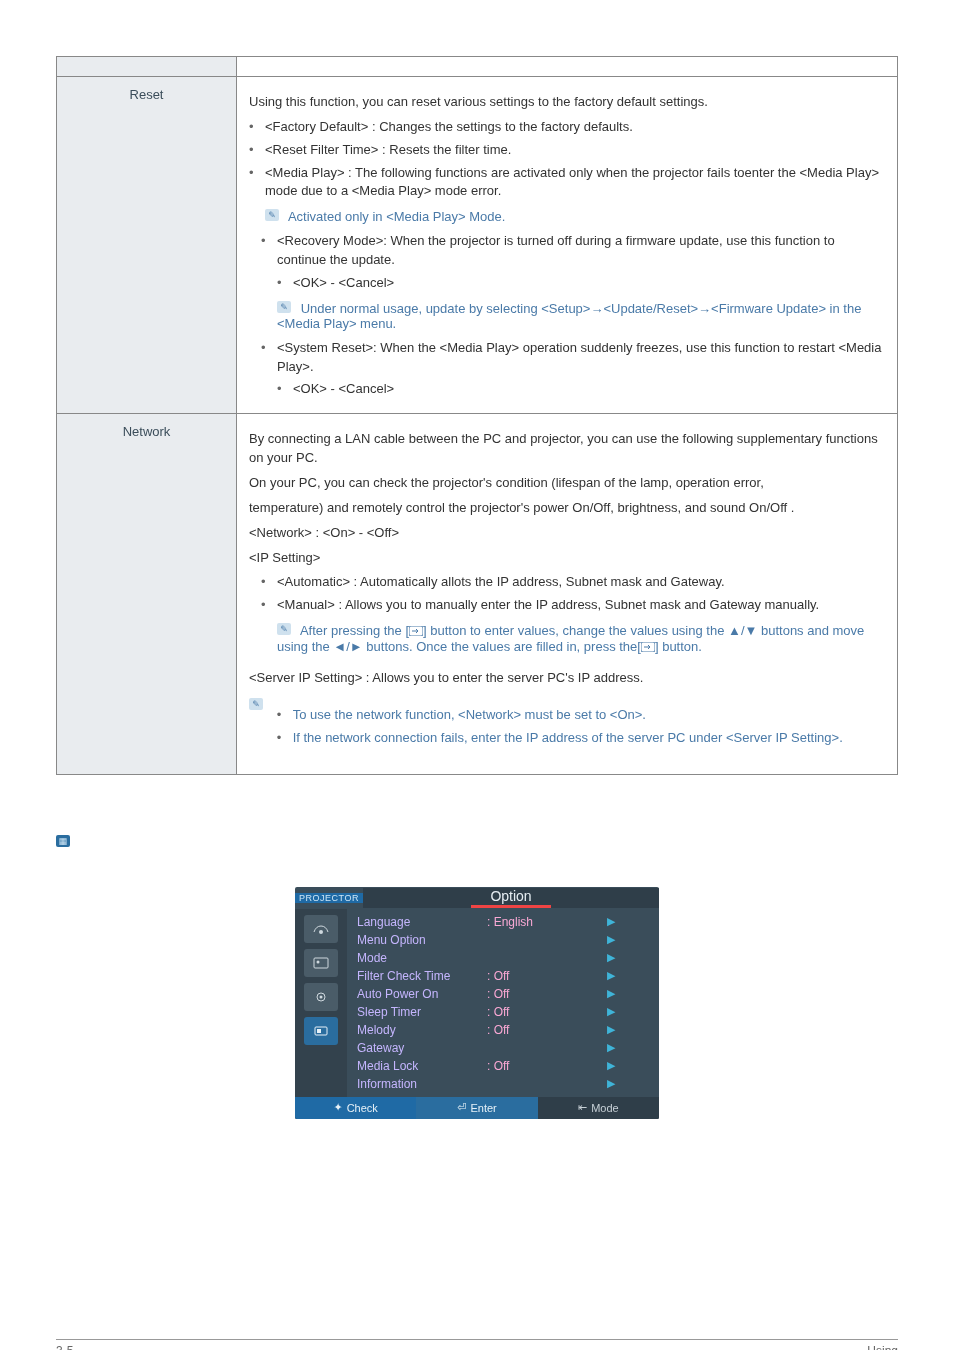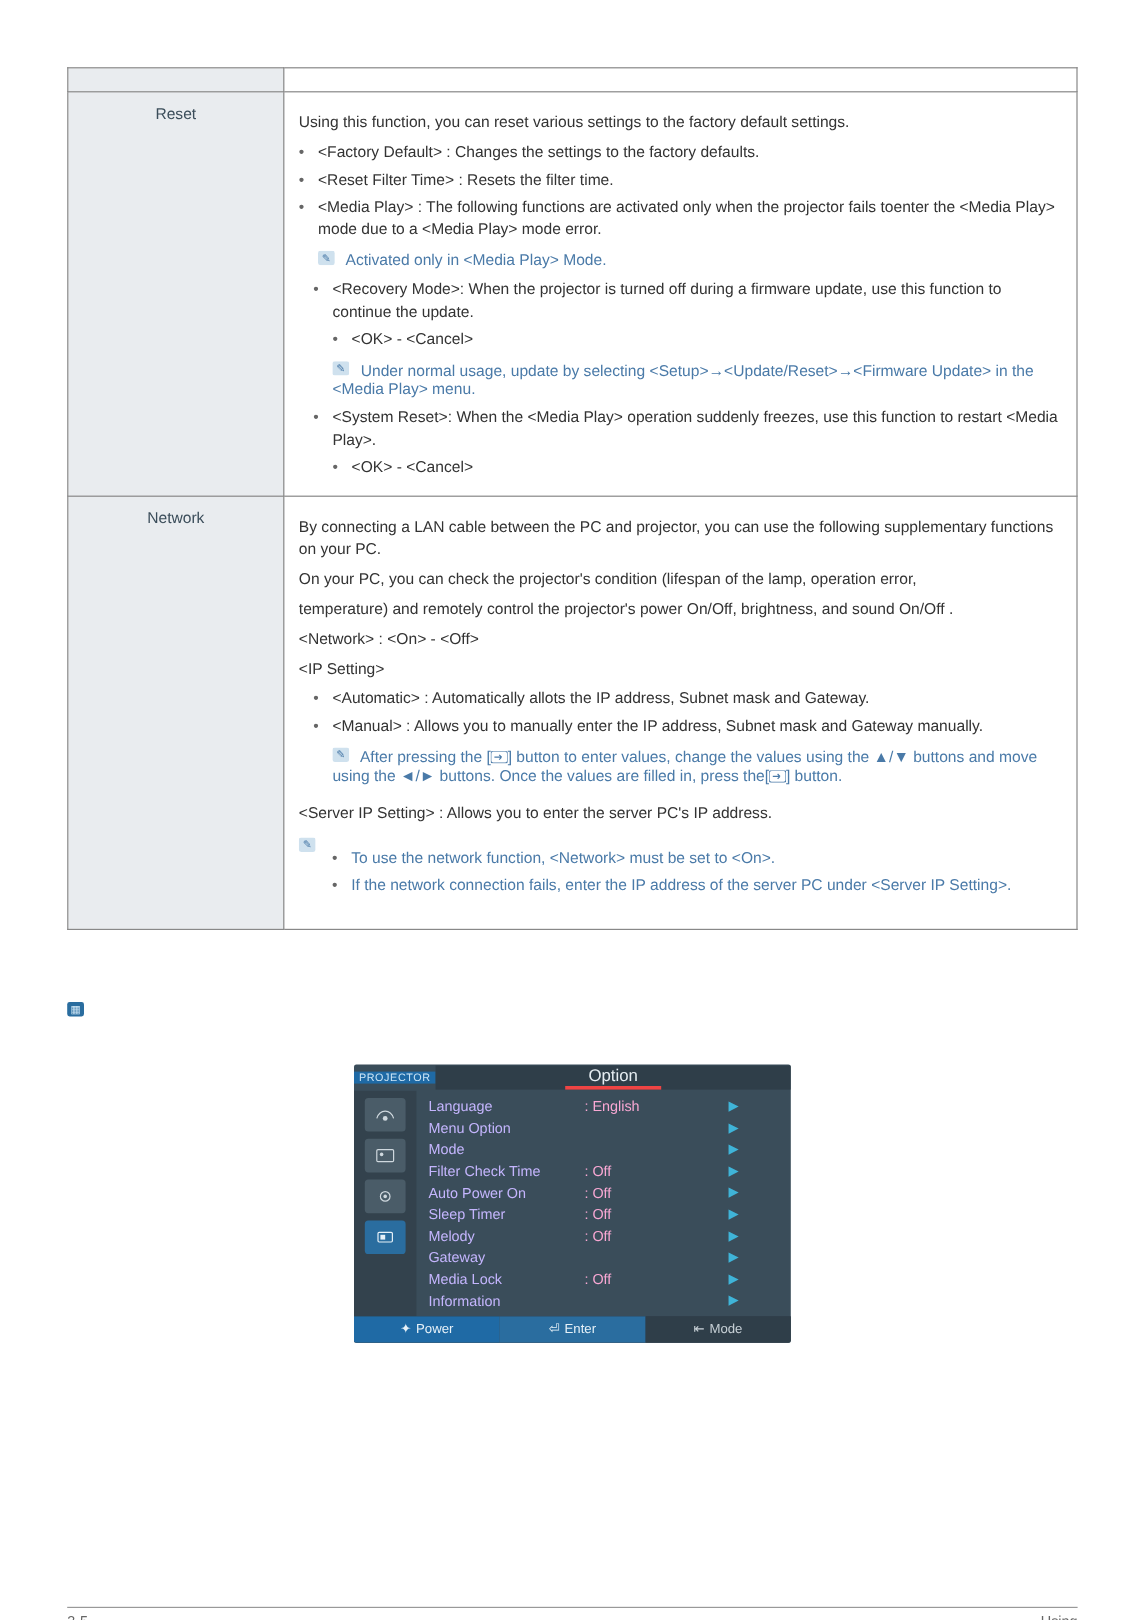--- a/index.html
+++ b/index.html
@@ -241,21 +241,21 @@
           <div class="osd-row">
               <span class="lab">Information</span>
               <span class="val"></span>
               <span class="ar">▶</span>
             </div>
         </div>
       </div>
       <div class="osd-foot">
         <div class="seg">
             <span>✦</span>
-            <span>Power</span>
+            <span>Check</span>
           </div>
         <div class="seg">
             <span>⏎</span>
             <span>Enter</span>
           </div>
         <div class="seg">
             <span>⇤</span>
             <span>Mode</span>
           </div>
       </div>

